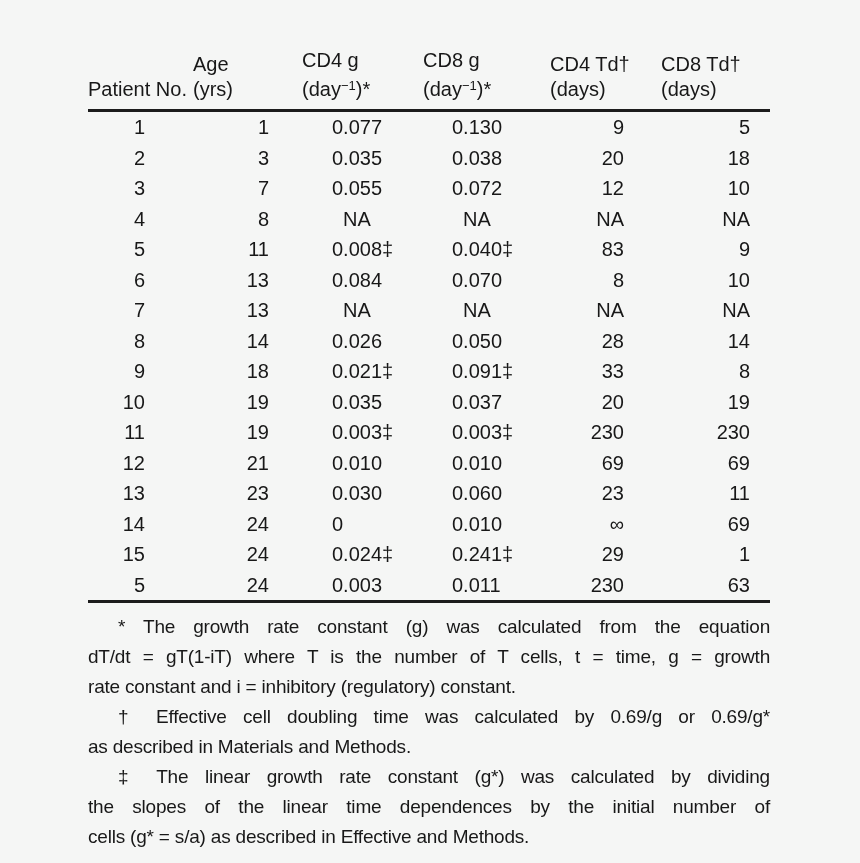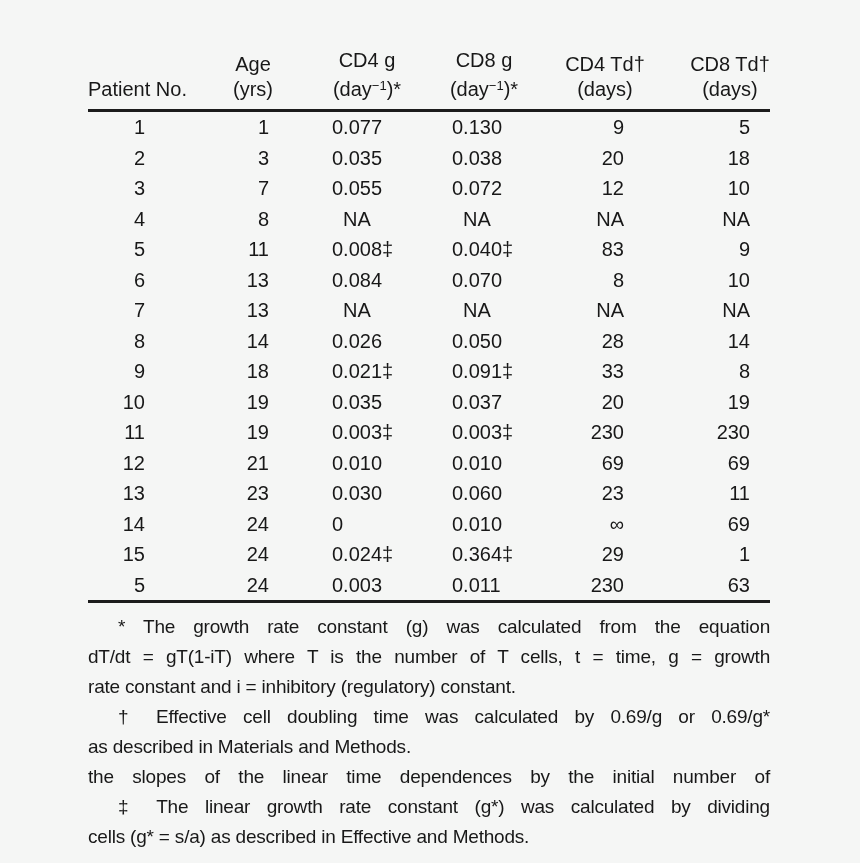--- a/index.html
+++ b/index.html
@@ -12,21 +12,21 @@
 
   
   .thead {
     display:grid;
     grid-template-columns:62px 120px 130px 122px 110px 138px;
     align-items:end;
     padding-bottom:7px;
     border-bottom:3px solid #1c1c1c;
     font-size:20px;
   }
-  .th { text-align:center; line-height:25px; white-space:nowrap; }
+  .th { line-height:25px; white-space:nowrap; }
   .th.c1 { text-align:left;margin-top:32px; }
   .th.c2 { transform:translateX(43px); }
   .th.c3 { transform:translateX(32px); }
   .th.c4 { transform:translateX(23px); }
   .th.c5 { transform:translateX(28px);margin-top:22px; }
   .th.c6 { transform:translateX(29px); }
   .th sup { font-size:13px; vertical-align:6px; }
 
   
   .tbody {
@@ -93,35 +93,35 @@
         <div class="trow"><div class="td col0">5</div><div class="td col1">11</div><div class="td col2"><span class="gnum">0.008‡</span></div><div class="td col3"><span class="gnum">0.040‡</span></div><div class="td col4">83</div><div class="td col5">9</div></div>
         <div class="trow"><div class="td col0">6</div><div class="td col1">13</div><div class="td col2"><span class="gnum">0.084</span></div><div class="td col3"><span class="gnum">0.070</span></div><div class="td col4">8</div><div class="td col5">10</div></div>
         <div class="trow"><div class="td col0">7</div><div class="td col1">13</div><div class="td col2"><span class="gnum na">NA</span></div><div class="td col3"><span class="gnum na">NA</span></div><div class="td col4">NA</div><div class="td col5">NA</div></div>
         <div class="trow"><div class="td col0">8</div><div class="td col1">14</div><div class="td col2"><span class="gnum">0.026</span></div><div class="td col3"><span class="gnum">0.050</span></div><div class="td col4">28</div><div class="td col5">14</div></div>
         <div class="trow"><div class="td col0">9</div><div class="td col1">18</div><div class="td col2"><span class="gnum">0.021‡</span></div><div class="td col3"><span class="gnum">0.091‡</span></div><div class="td col4">33</div><div class="td col5">8</div></div>
         <div class="trow"><div class="td col0">10</div><div class="td col1">19</div><div class="td col2"><span class="gnum">0.035</span></div><div class="td col3"><span class="gnum">0.037</span></div><div class="td col4">20</div><div class="td col5">19</div></div>
         <div class="trow"><div class="td col0">11</div><div class="td col1">19</div><div class="td col2"><span class="gnum">0.003‡</span></div><div class="td col3"><span class="gnum">0.003‡</span></div><div class="td col4">230</div><div class="td col5">230</div></div>
         <div class="trow"><div class="td col0">12</div><div class="td col1">21</div><div class="td col2"><span class="gnum">0.010</span></div><div class="td col3"><span class="gnum">0.010</span></div><div class="td col4">69</div><div class="td col5">69</div></div>
         <div class="trow"><div class="td col0">13</div><div class="td col1">23</div><div class="td col2"><span class="gnum">0.030</span></div><div class="td col3"><span class="gnum">0.060</span></div><div class="td col4">23</div><div class="td col5">11</div></div>
         <div class="trow"><div class="td col0">14</div><div class="td col1">24</div><div class="td col2"><span class="gnum">0</span></div><div class="td col3"><span class="gnum">0.010</span></div><div class="td col4">∞</div><div class="td col5">69</div></div>
-        <div class="trow"><div class="td col0">15</div><div class="td col1">24</div><div class="td col2"><span class="gnum">0.024‡</span></div><div class="td col3"><span class="gnum">0.364‡</span></div><div class="td col4">29</div><div class="td col5">1</div></div>
+        <div class="trow"><div class="td col0">15</div><div class="td col1">24</div><div class="td col2"><span class="gnum">0.024‡</span></div><div class="td col3"><span class="gnum">0.241‡</span></div><div class="td col4">29</div><div class="td col5">1</div></div>
         <div class="trow"><div class="td col0">5</div><div class="td col1">24</div><div class="td col2"><span class="gnum">0.003</span></div><div class="td col3"><span class="gnum">0.011</span></div><div class="td col4">230</div><div class="td col5">63</div></div>
       </div>
 
     <div class="footnotes">
         <div>
           <div class="fn-line first">* The growth rate constant (g) was calculated from the equation</div>
           <div class="fn-line">dT/dt = gT(1-iT) where T is the number of T cells, t = time, g = growth</div>
           <div class="fn-line last">rate constant and i = inhibitory (regulatory) constant.</div>
         </div>
         <div>
           <div class="fn-line first">† Effective cell doubling time was calculated by 0.69/g or 0.69/g*</div>
           <div class="fn-line last">as described in Materials and Methods.</div>
         </div>
         <div>
+          <div class="fn-line first">‡ The linear growth rate constant (g*) was calculated by dividing</div>
           <div class="fn-line">the slopes of the linear time dependences by the initial number of</div>
-          <div class="fn-line first">‡ The linear growth rate constant (g*) was calculated by dividing</div>
           <div class="fn-line last">cells (g* = s/a) as described in Effective and Methods.</div>
         </div>
       </div>
 
   </div>
 </div>
 
 </body></html>

